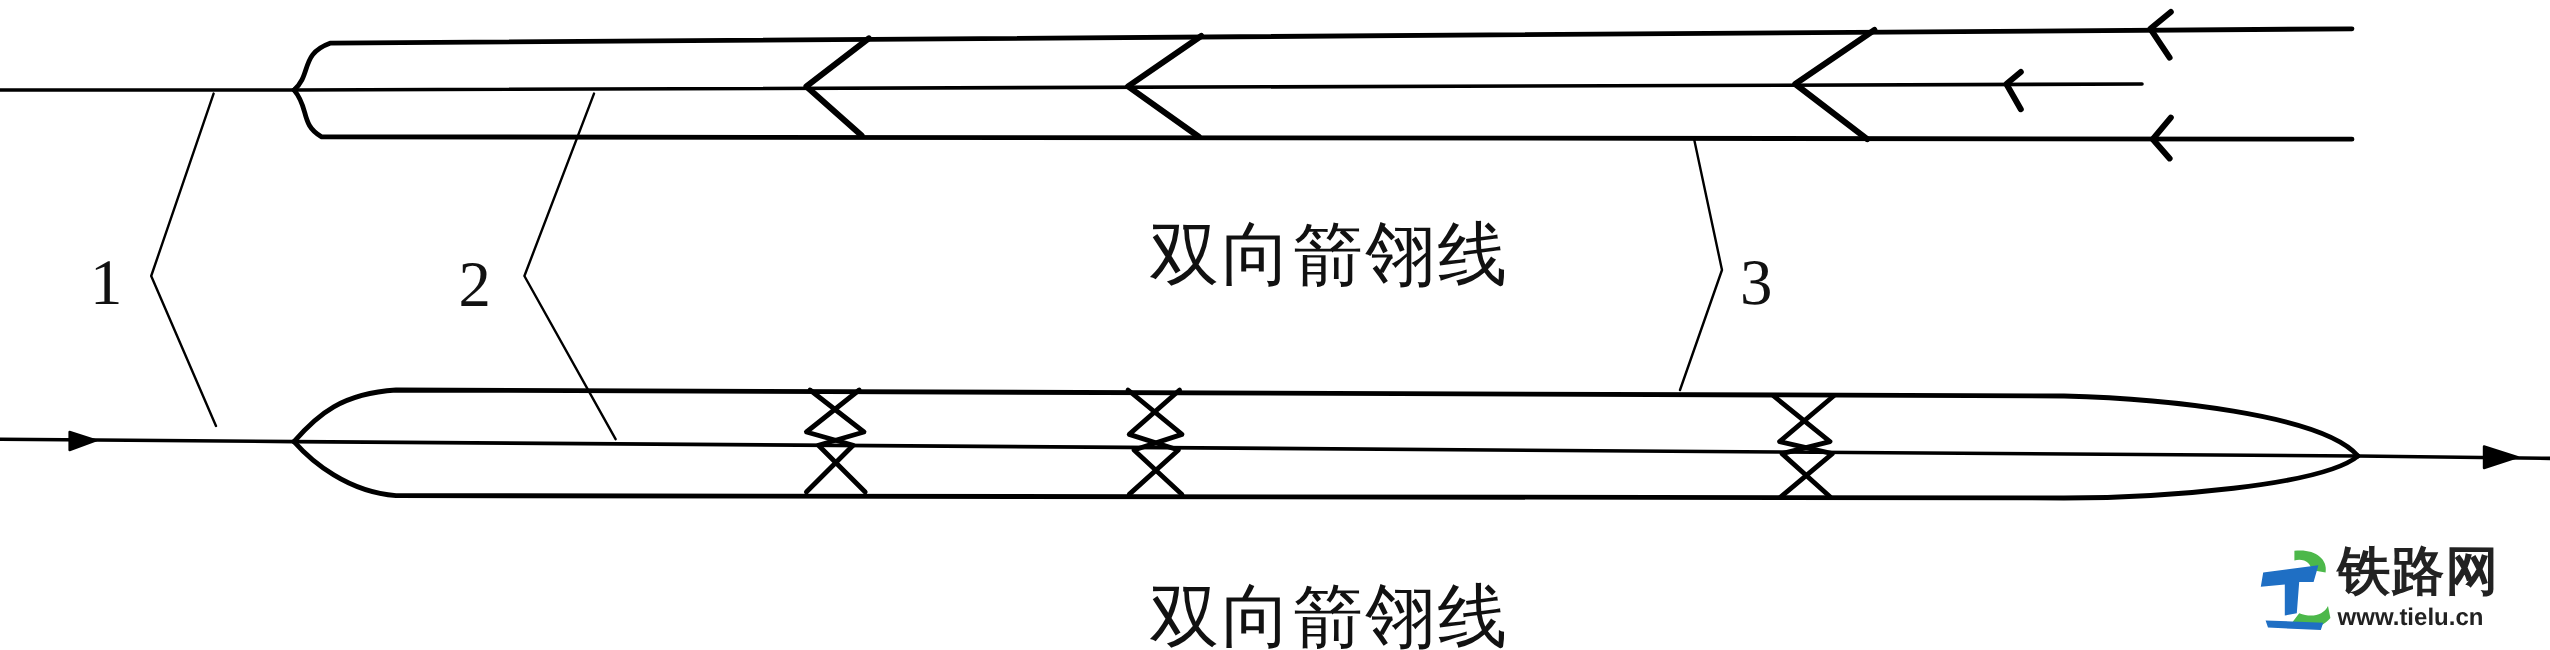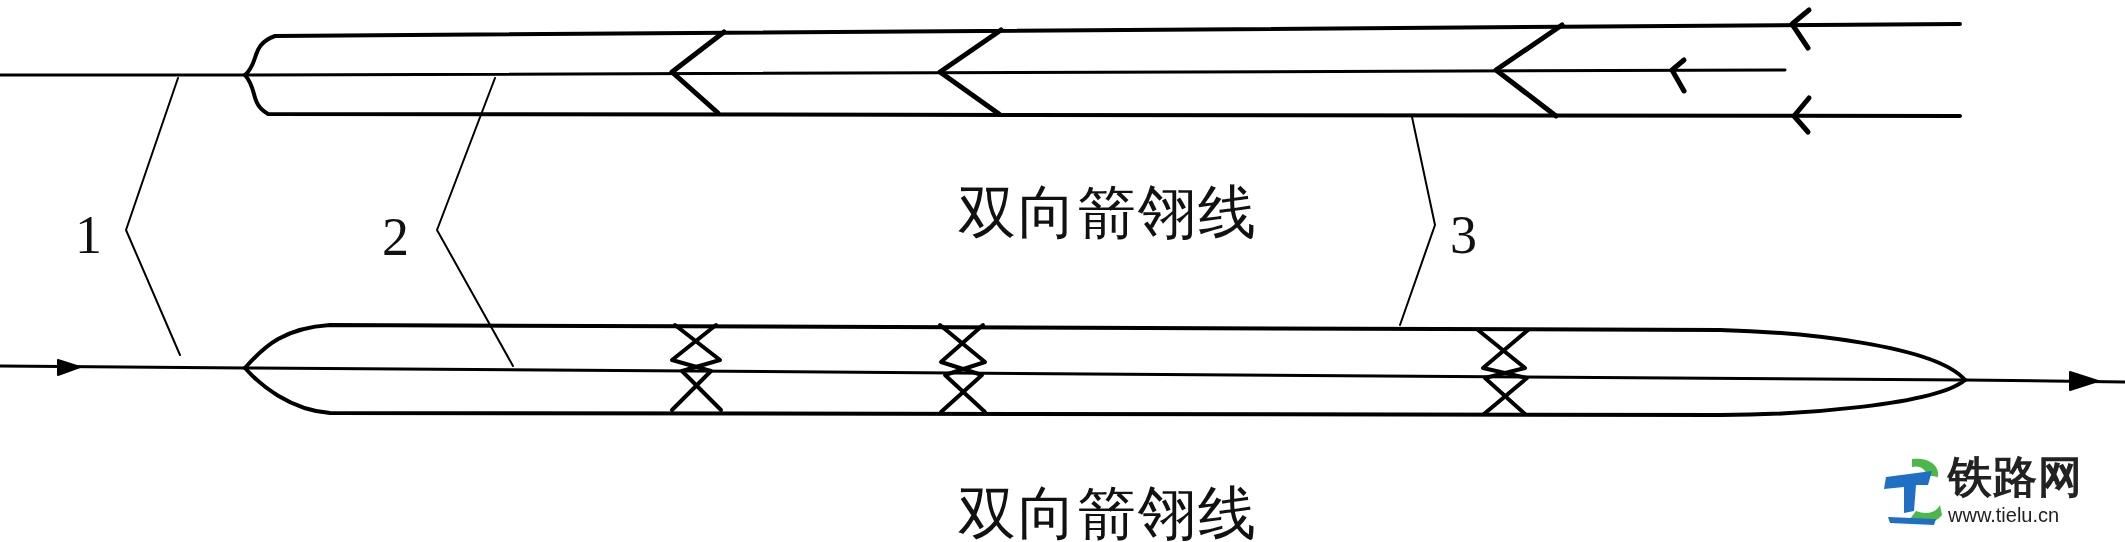--- a/index.html
+++ b/index.html
@@ -2,21 +2,21 @@
 <html><head>
 <meta charset="utf-8">
 <style>
   html, body { margin:0; padding:0; background:#ffffff; }
   body { width:2125px; height:542px; position:relative; overflow:hidden; font-family:"DejaVu Serif", serif; }
   svg.diagram { position:absolute; left:0; top:0; }
   .lbl { position:absolute; color:#111; font-family:"Liberation Serif","DejaVu Serif", serif; font-size:54px; line-height:1; }
   .title { position:absolute; color:#111; font-family:"DejaVu Sans", sans-serif; font-size:58px; letter-spacing:2px; line-height:1; }
   .logo { position:absolute; left:1880px; top:455px; width:230px; height:75px; }
   .logo-cn { position:absolute; left:68px; top:0px; font-family:"DejaVu Sans", sans-serif; font-weight:bold; font-size:44px; color:#222; letter-spacing:1px; line-height:1; }
-  .logo-url { position:absolute; left:68px; top:50px; font-family:"Liberation Sans", sans-serif; font-weight:normal; font-size:20px; color:#222; line-height:1; }
+  .logo-url { position:absolute; left:68px; top:50px; font-family:"Liberation Sans", sans-serif; font-weight:bold; font-size:20px; color:#222; line-height:1; }
   .logo-mark { position:absolute; left:0; top:0; }
 </style>
 </head>
 <body>
 
 <svg class="diagram" width="2125" height="542" viewBox="0 0 2125 542" xmlns="http://www.w3.org/2000/svg">
   <g fill="none" stroke="#000" stroke-linecap="round" stroke-linejoin="round">
 
     <g>
 

